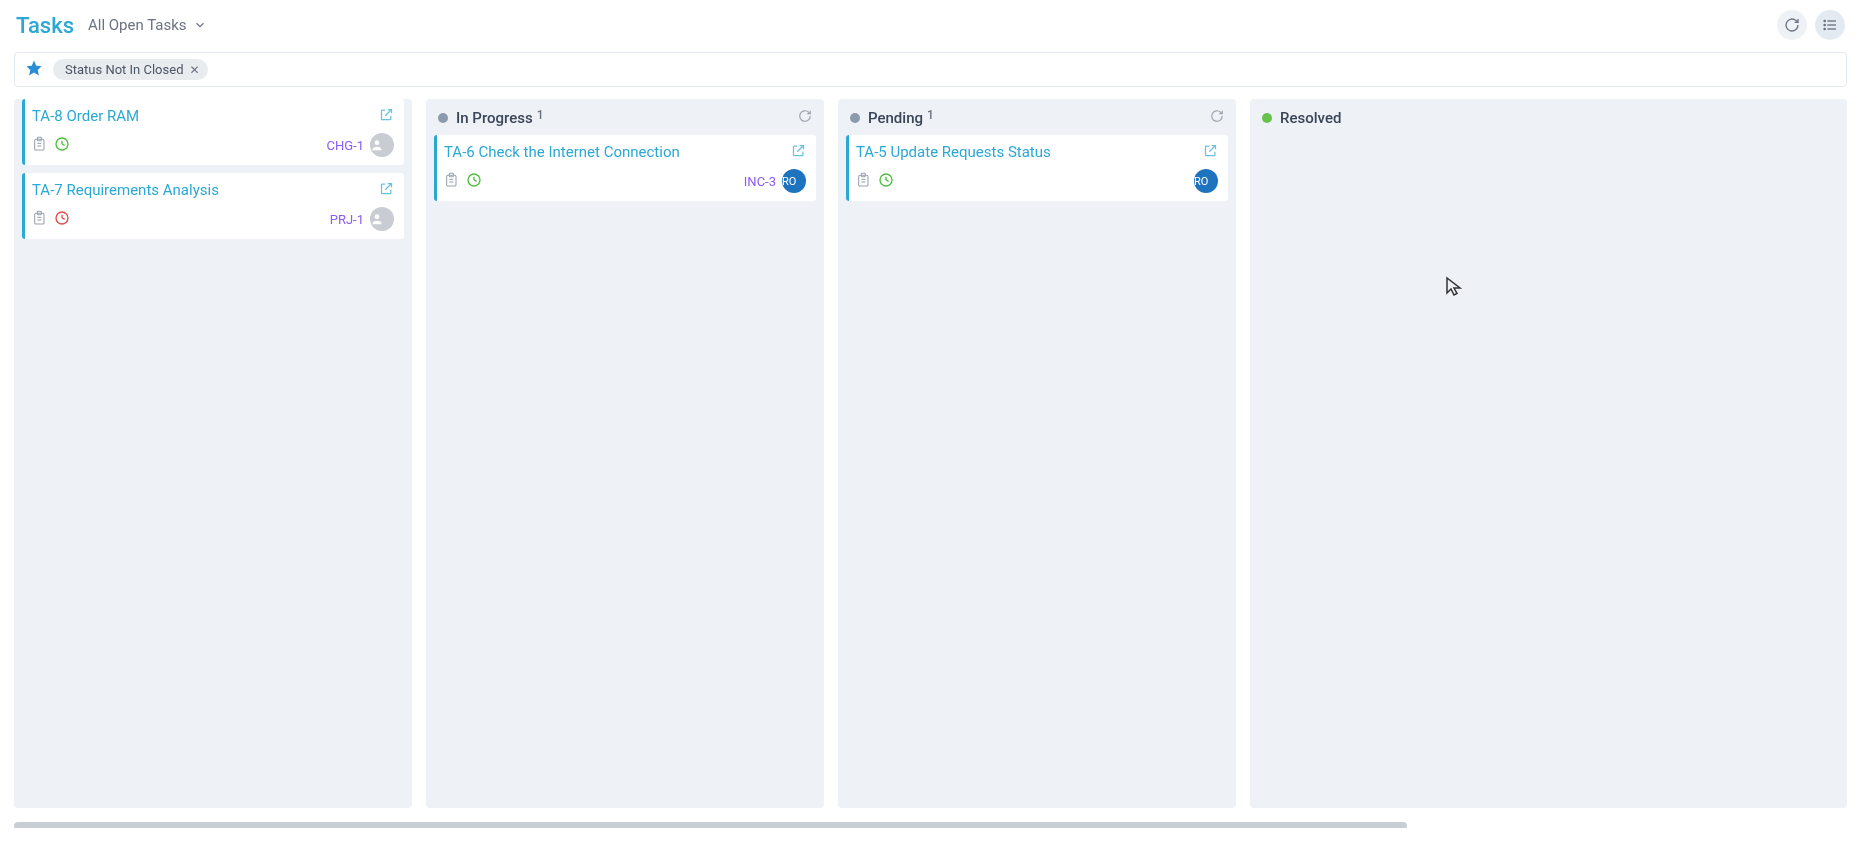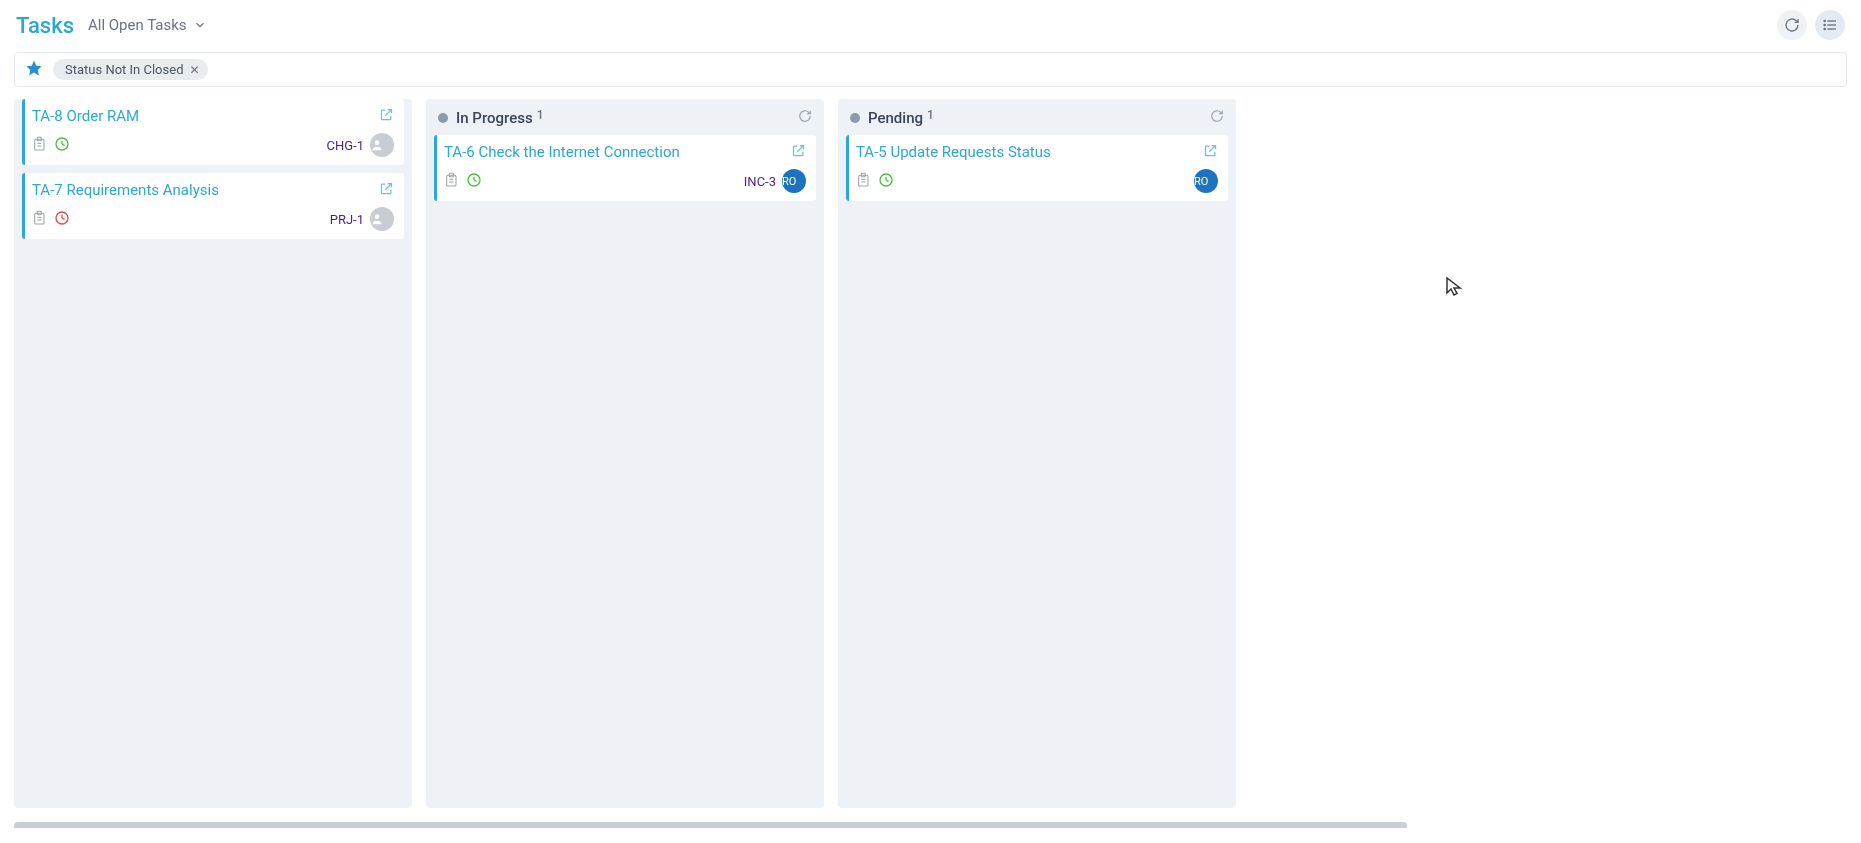--- a/index.html
+++ b/index.html
@@ -153,21 +153,21 @@
     opacity: .7;
     cursor: pointer;
   }
   .card-bottom {
     display: flex;
     align-items: center;
     gap: 6px;
   }
   .ref {
     margin-left: auto;
-    color: #4c1d95;
+    color: #8b5cf6;
     font-size: 13px;
   }
   .avatar {
     width: 24px; height: 24px;
     border-radius: 50%;
     background: #c9ccd2;
     display: inline-flex;
     align-items: center;
     justify-content: flex-start;
     color: #fff;
@@ -384,20 +384,27 @@
     <line x1="12" y1="12" x2="16" y2="14"></line>
   </svg></span>
             <span style="margin-left: auto;"></span>
             <span class="avatar named">
               <span>RO</span>
             </span>
           </div>
         </div>
       </div>
     </div>
+    <div class="column resolved">
+      <div class="col-header">
+        <span class="status-dot" style="background: rgb(102, 194, 74);"></span>
+        <span>Resolved</span>
+      </div>
+      <div class="cards"></div>
+    </div>
   </div>
 
 <div class="hscroll">
   <div class="hscroll-track"></div>
   <div class="hscroll-thumb"></div>
 </div>
 
 <svg class="cursor-pointer" width="18" height="22" viewBox="0 0 18 22" fill="none" stroke="#333" stroke-width="1.5">
   <path d="M2 2 L2 17 L6 13 L9 19 L12 17.5 L9 12 L15 12 Z"></path>
 </svg>

